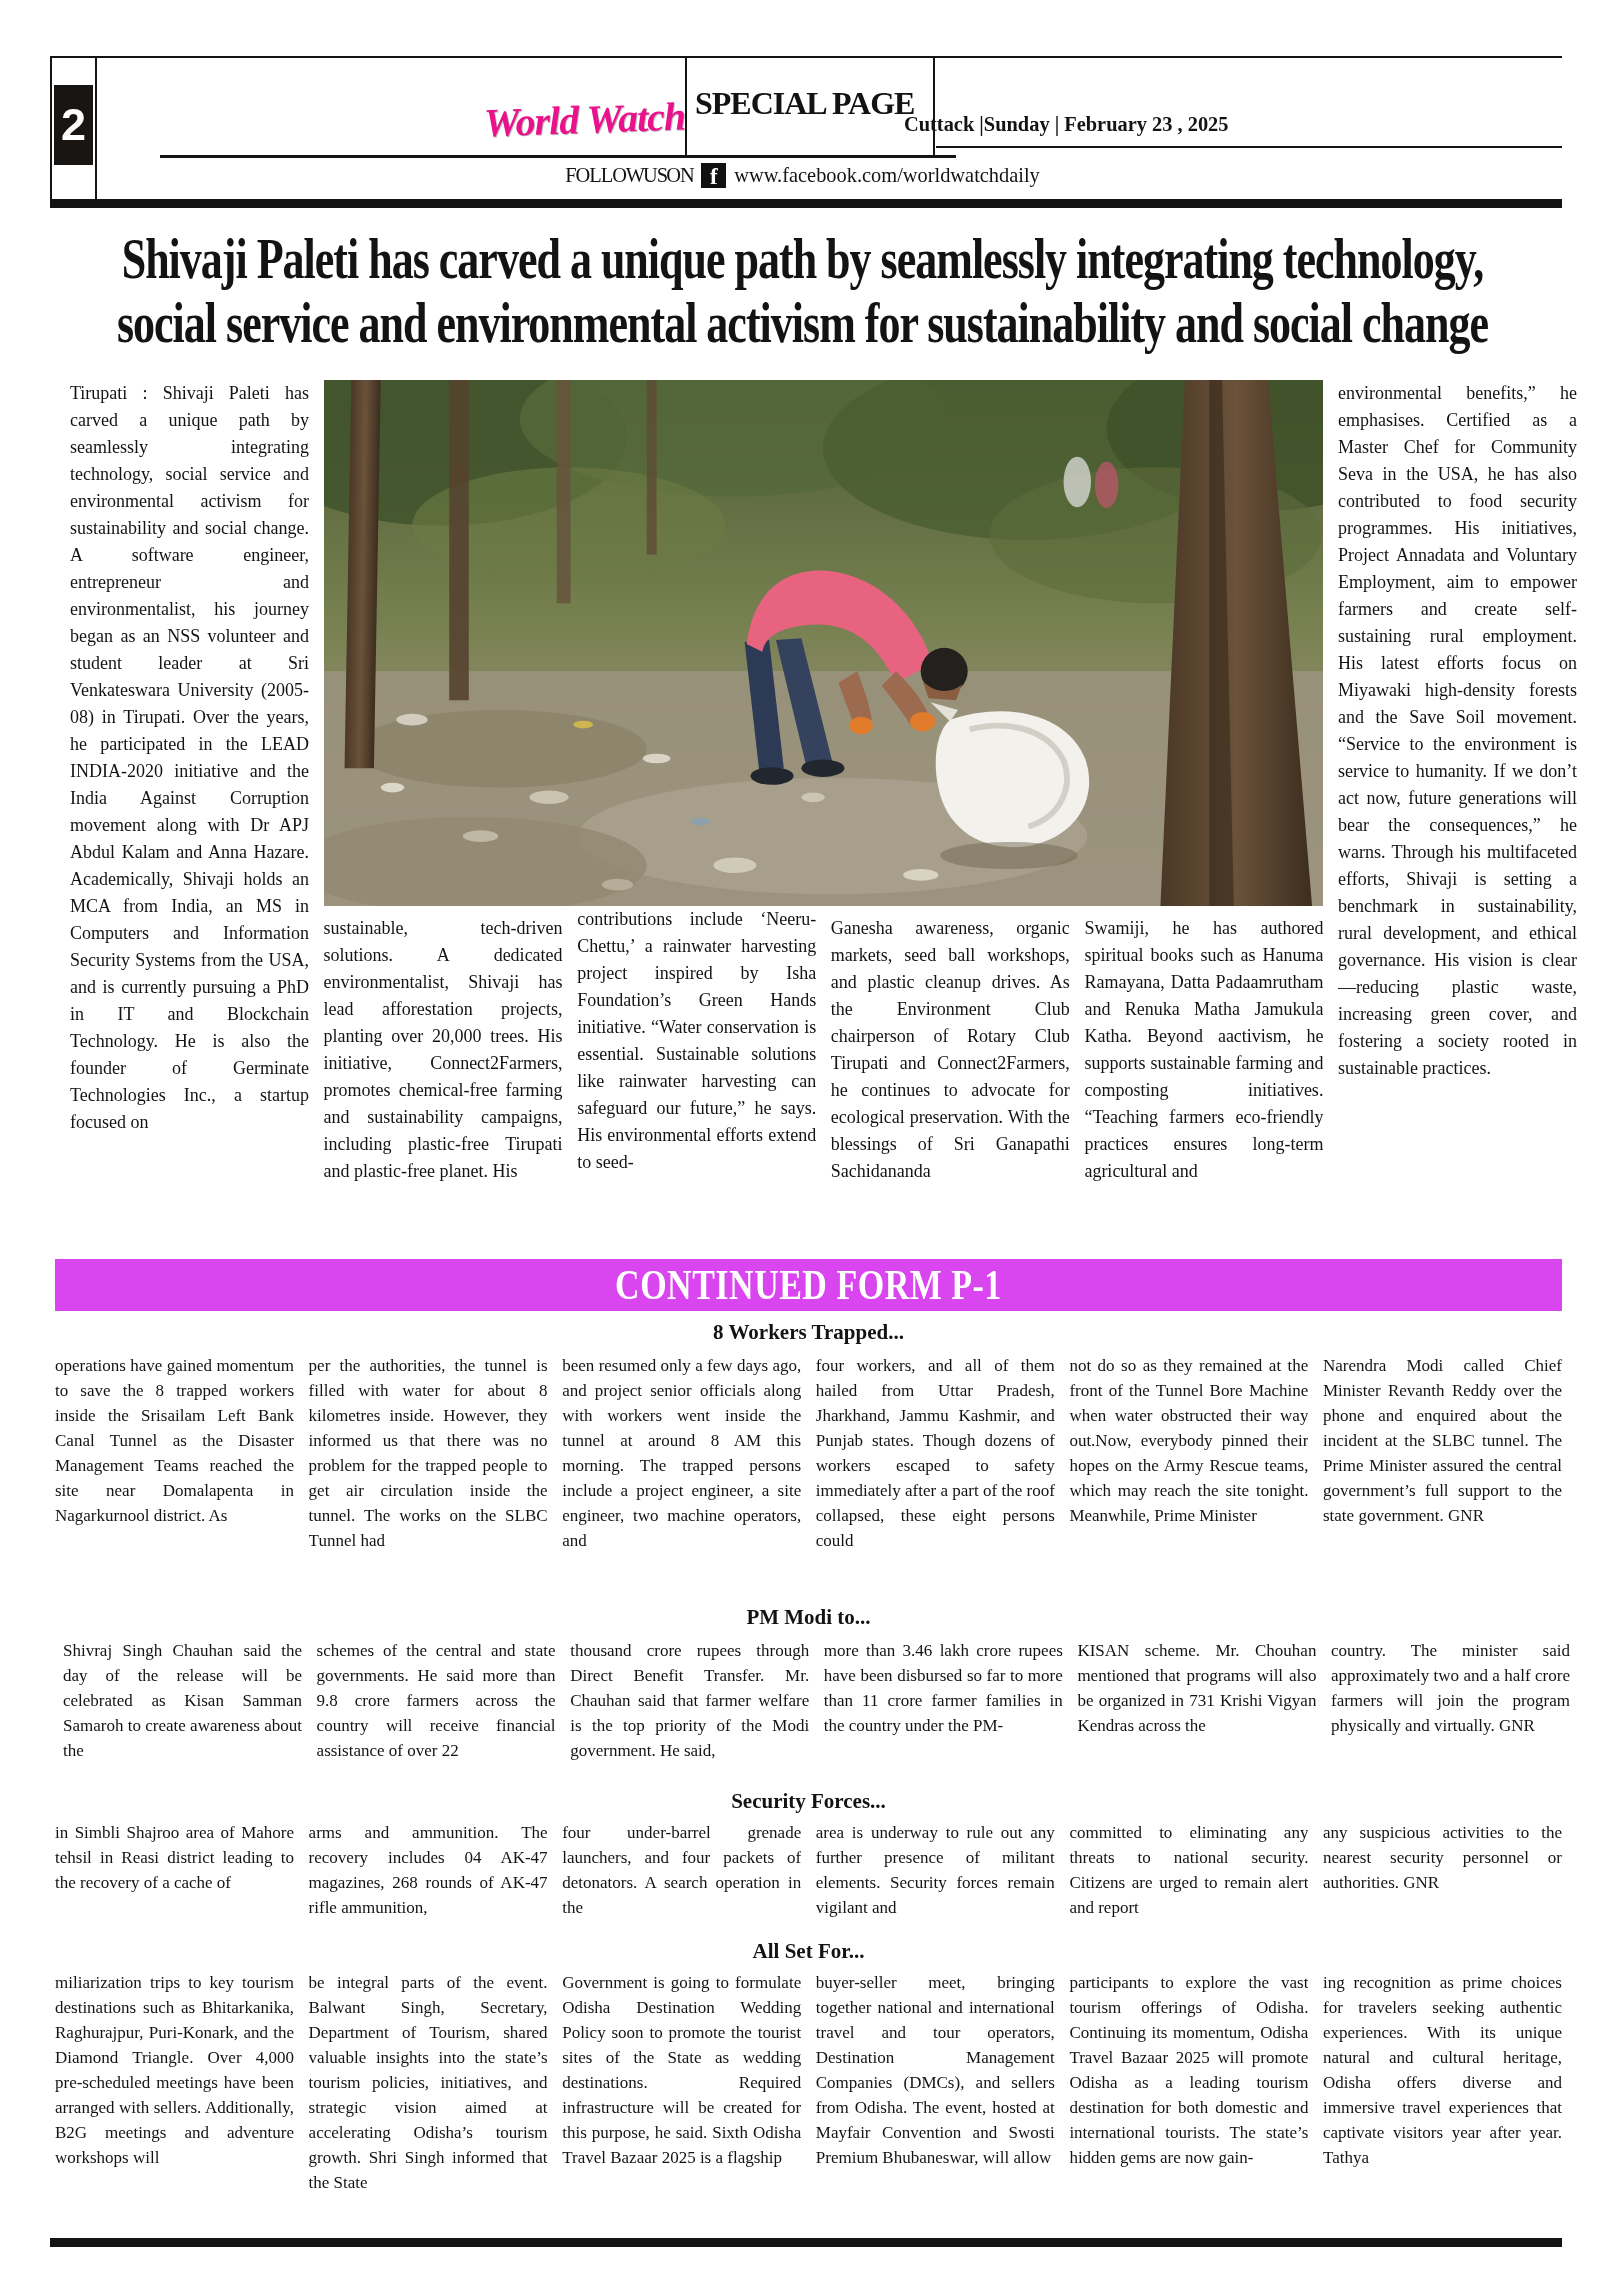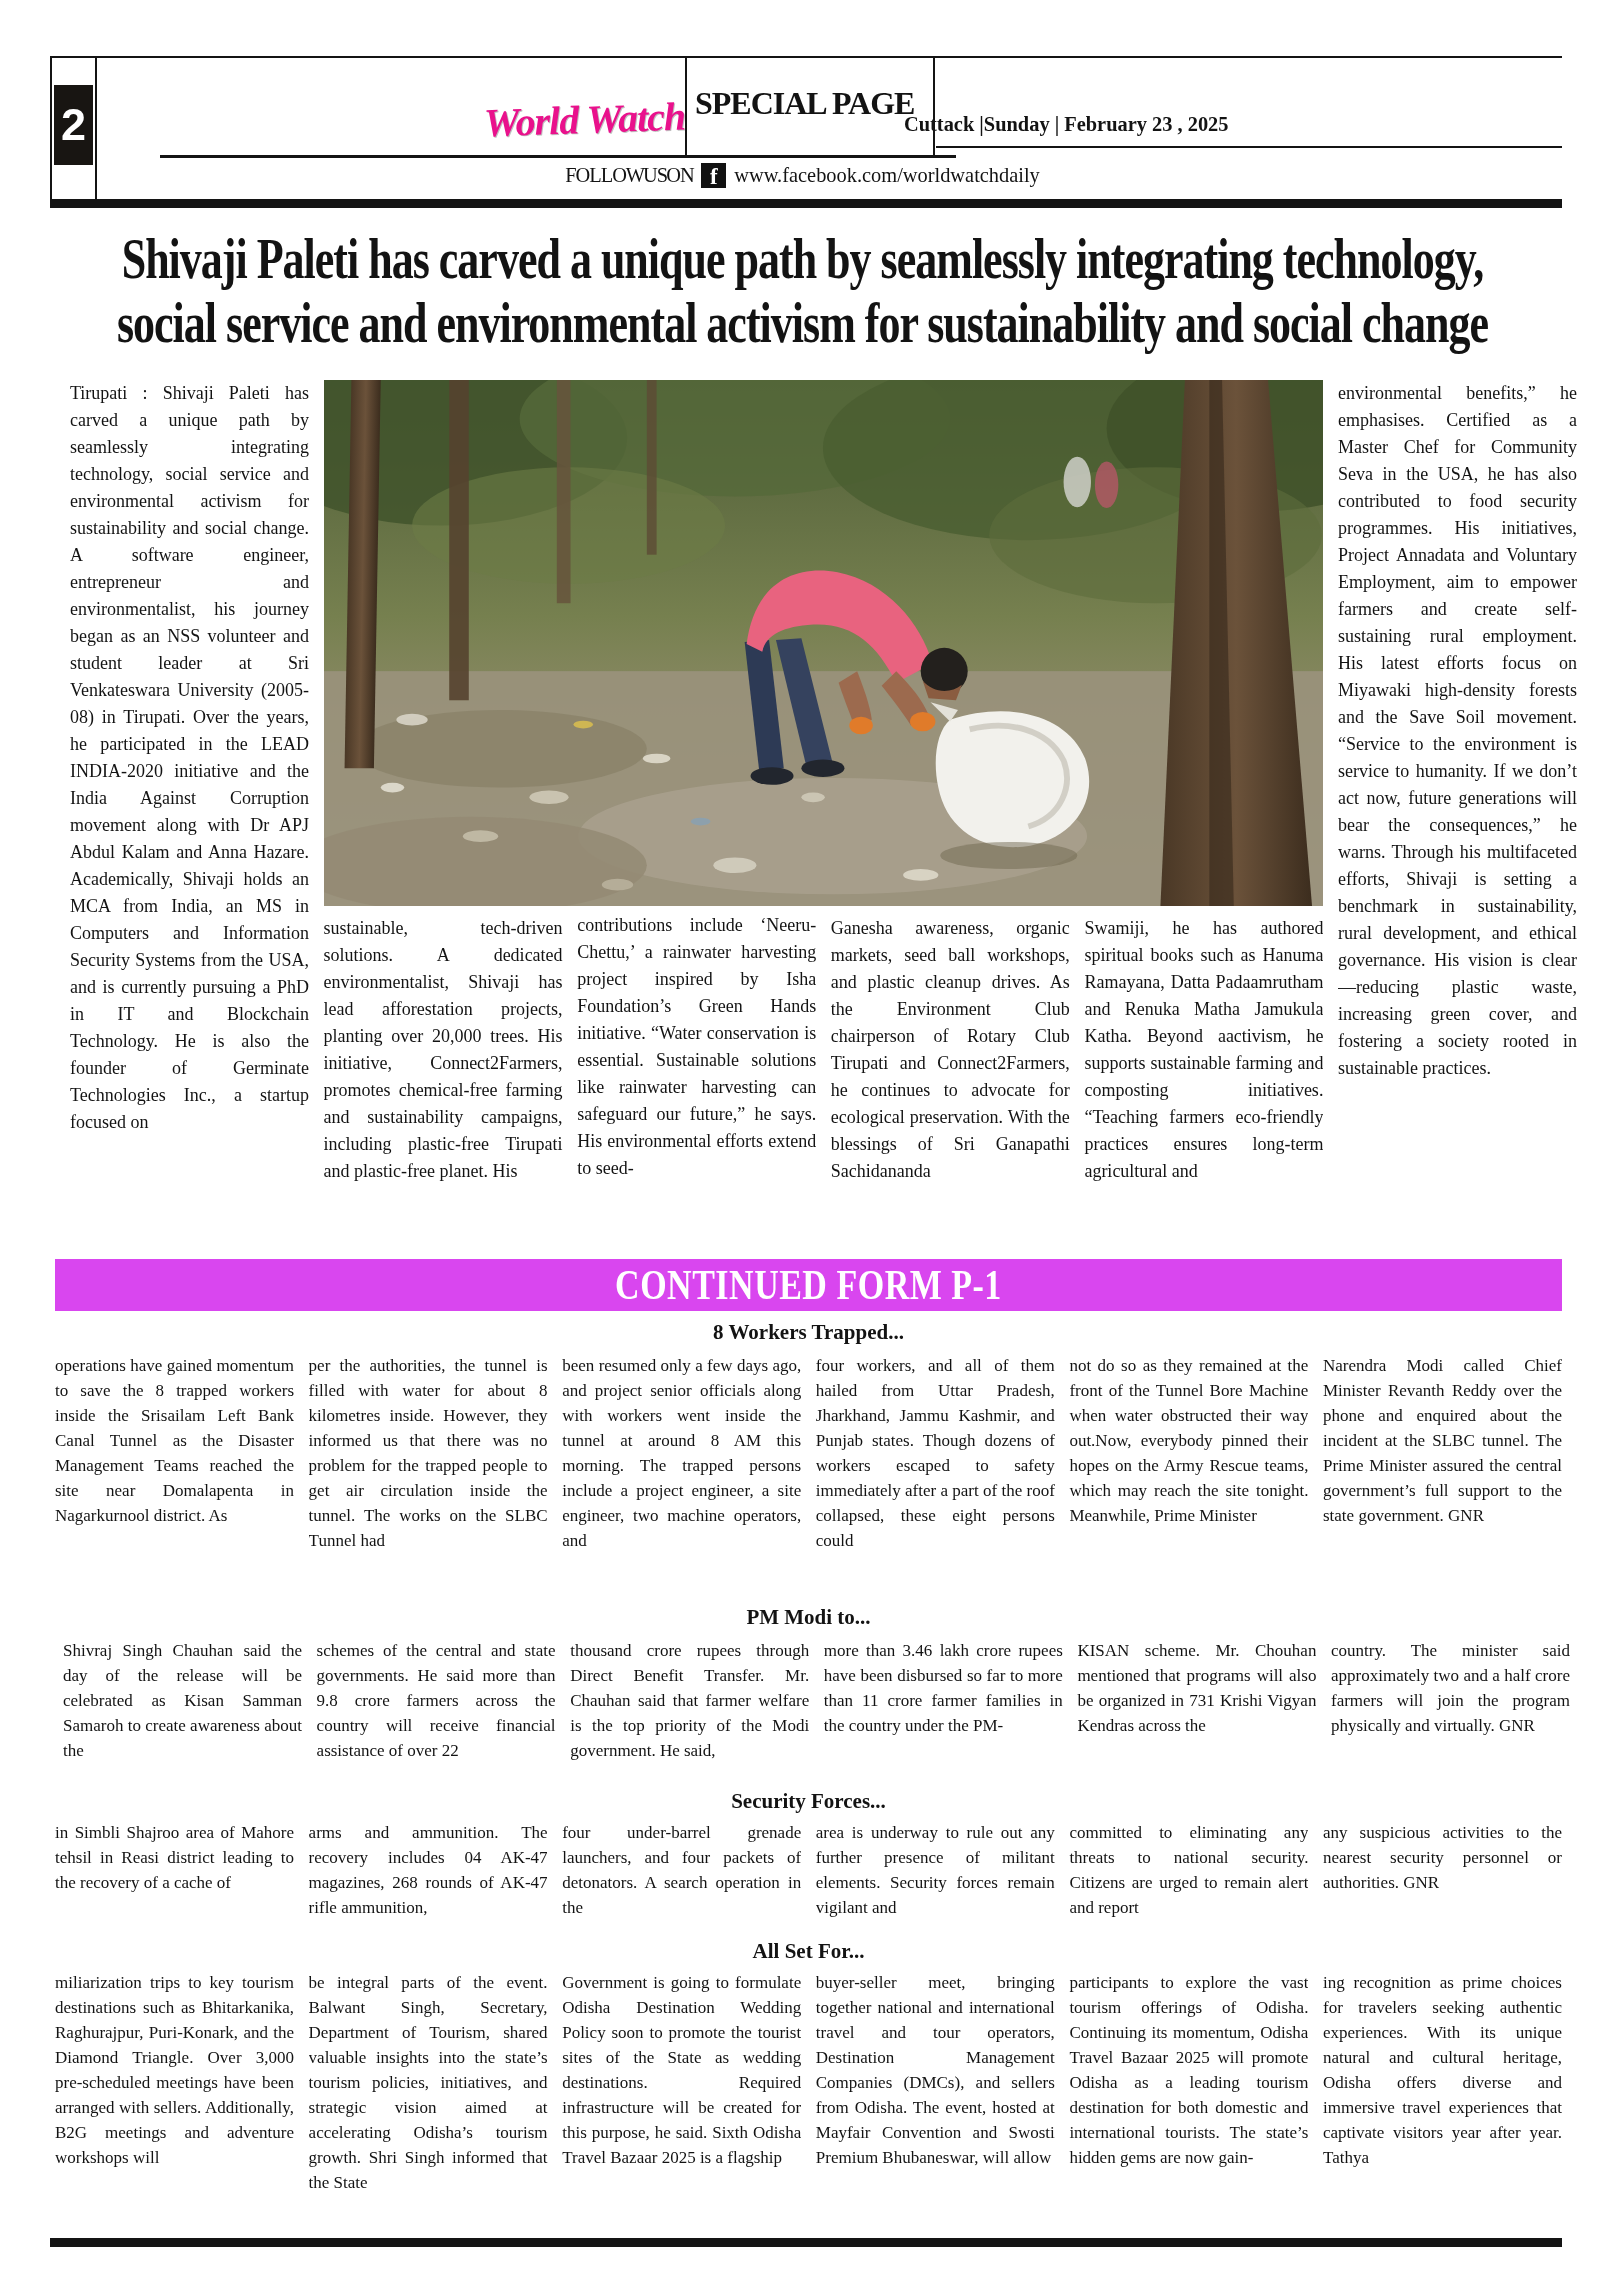--- a/index.html
+++ b/index.html
@@ -28,21 +28,21 @@
   .headline .hl{display:block;font-weight:bold;font-size:44px;line-height:64px;letter-spacing:-1px;
     transform:scaleY(1.28);transform-origin:center top;white-space:nowrap;}
   
   .article{position:absolute;left:70px;top:380px;width:1507px;height:871px;
     display:grid;grid-template-columns:repeat(6,1fr);grid-template-rows:526px 1fr;column-gap:14.6px;}
   .coltext{font-size:18px;line-height:27px;text-align:justify;overflow:hidden;}
   .a-col1{grid-column:1;grid-row:1/3;}
   .a-photo{grid-column:2/6;grid-row:1;overflow:hidden;}
   .a-photo svg{display:block;width:100%;height:100%;}
   .a-c2{grid-column:2;grid-row:2;padding-top:8.7px;}
-  .a-c3{grid-column:3;grid-row:2;padding-top:6px;}
+  .a-c3{grid-column:3;grid-row:2;padding-top:0;}
   .a-c4{grid-column:4;grid-row:2;padding-top:8.7px;}
   .a-c5{grid-column:5;grid-row:2;padding-top:8.7px;}
   .a-col6{grid-column:6;grid-row:1/3;}
   
   .banner{position:absolute;left:55px;top:1259px;width:1507px;height:52px;background:#d946ef;
     display:flex;align-items:center;justify-content:center;}
   .banner span{color:#ffffff;font-weight:bold;font-size:34px;letter-spacing:0.5px;transform:scaleY(1.25);}
   
   .section-heading{position:absolute;left:55px;width:1507px;text-align:center;font-weight:bold;font-size:21px;}
   .section-cols{position:absolute;left:55px;width:1507px;display:grid;grid-template-columns:repeat(6,1fr);column-gap:14.6px;}
@@ -200,21 +200,21 @@
     <div class="sectext">in Simbli Shajroo area of Mahore tehsil in Reasi district leading to the recovery of a cache of</div>
     <div class="sectext">arms and ammunition. The recovery includes 04 AK-47 magazines, 268 rounds of AK-47 rifle ammunition,</div>
     <div class="sectext">four under-barrel grenade launchers, and four packets of detonators. A search operation in the</div>
     <div class="sectext">area is underway to rule out any further presence of militant elements. Security forces remain vigilant and</div>
     <div class="sectext">committed to eliminating any threats to national security. Citizens are urged to remain alert and report</div>
     <div class="sectext">any suspicious activities to the nearest security personnel or authorities. GNR</div>
   </div>
 
   <div class="section-heading s-allset-h">All Set For...</div>
   <div class="section-cols s-allset-c">
-    <div class="sectext">miliarization trips to key tourism destinations such as Bhitarkanika, Raghurajpur, Puri-Konark, and the Diamond Triangle. Over 3,000 pre-scheduled meetings have been arranged with sellers. Additionally, B2G meetings and adventure workshops will</div>
+    <div class="sectext">miliarization trips to key tourism destinations such as Bhitarkanika, Raghurajpur, Puri-Konark, and the Diamond Triangle. Over 4,000 pre-scheduled meetings have been arranged with sellers. Additionally, B2G meetings and adventure workshops will</div>
     <div class="sectext">be integral parts of the event. Balwant Singh, Secretary, Department of Tourism, shared valuable insights into the state’s tourism policies, initiatives, and strategic vision aimed at accelerating Odisha’s tourism growth. Shri Singh informed that the State</div>
     <div class="sectext">Government is going to formulate Odisha Destination Wedding Policy soon to promote the tourist sites of the State as wedding destinations. Required infrastructure will be created for this purpose, he said. Sixth Odisha Travel Bazaar 2025 is a flagship</div>
     <div class="sectext">buyer-seller meet, bringing together national and international travel and tour operators, Destination Management Companies (DMCs), and sellers from Odisha. The event, hosted at Mayfair Convention and Swosti Premium Bhubaneswar, will allow</div>
     <div class="sectext">participants to explore the vast tourism offerings of Odisha. Continuing its momentum, Odisha Travel Bazaar 2025 will promote Odisha as a leading tourism destination for both domestic and international tourists. The state’s hidden gems are now gain-</div>
     <div class="sectext">ing recognition as prime choices for travelers seeking authentic experiences. With its unique natural and cultural heritage, Odisha offers diverse and immersive travel experiences that captivate visitors year after year. Tathya</div>
   </div>
 
   <div class="rule bottom-rule"></div>
 </div>
 

